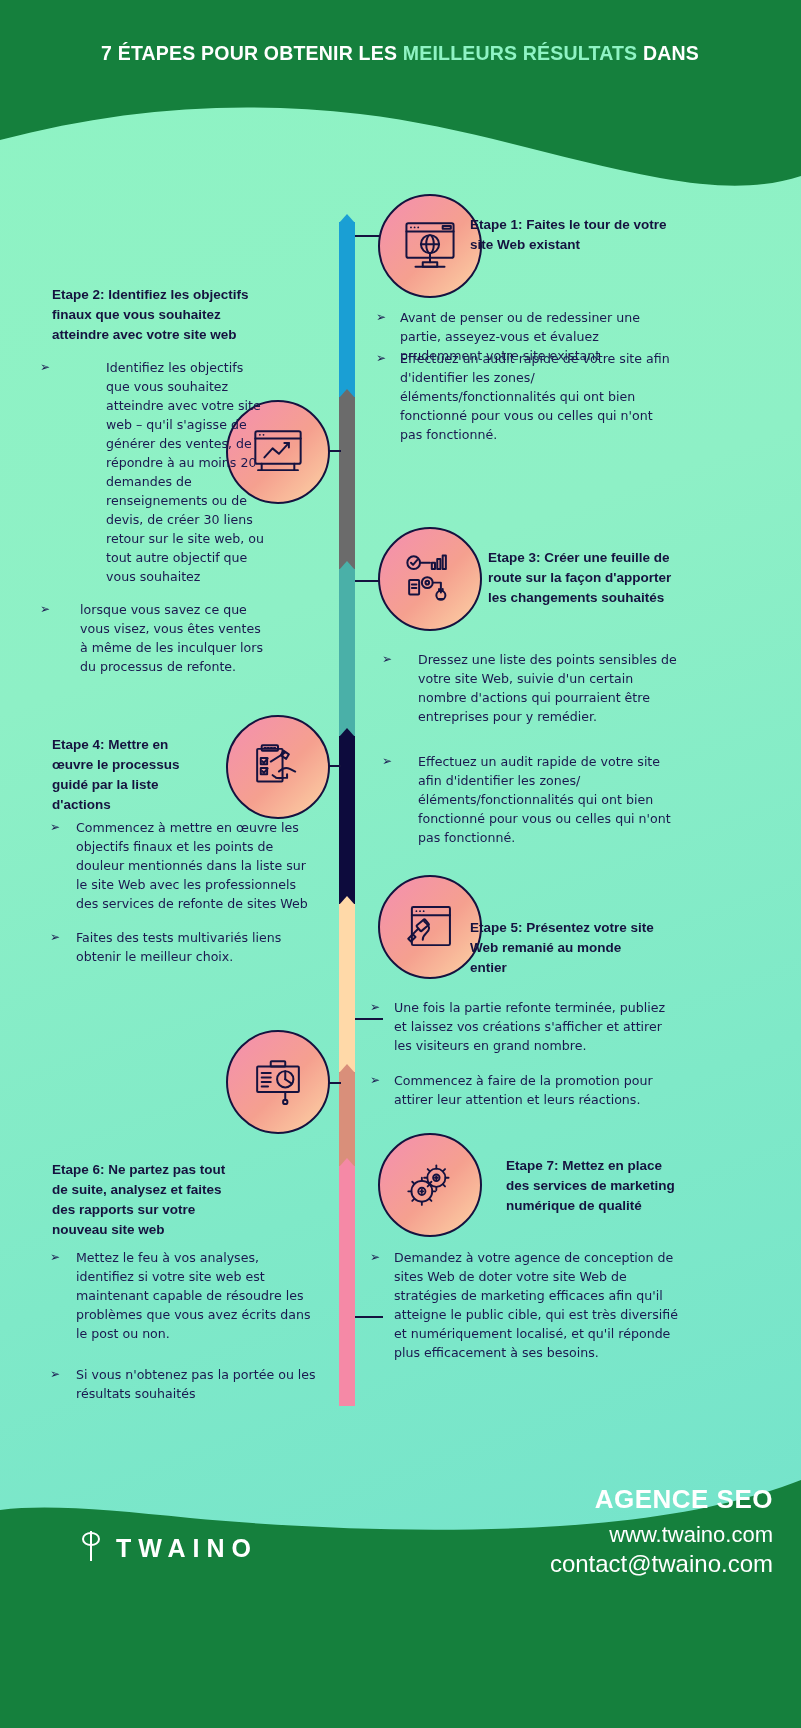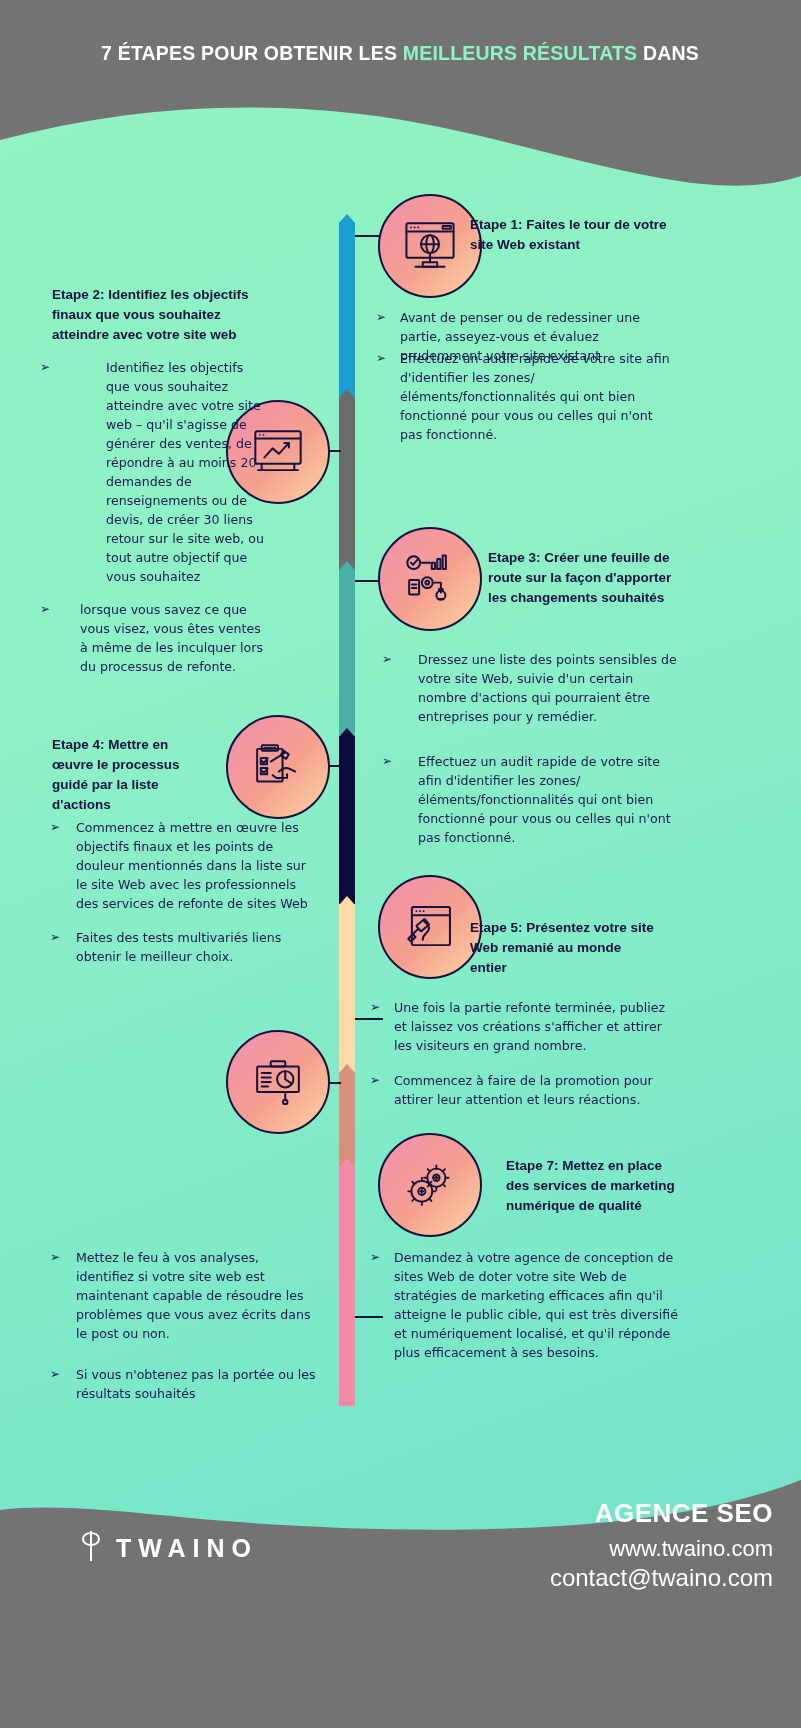--- a/index.html
+++ b/index.html
@@ -5,21 +5,21 @@
   * { margin:0; padding:0; box-sizing:border-box; }
   html,body { width:801px; height:1728px; }
   body {
     font-family:"DejaVu Sans", sans-serif;
     background:#0d0b3d;
     position:relative;
     overflow:hidden;
   }
 
   
-  #page { position:relative; width:801px; height:1728px; overflow:hidden; background:#737373; }
+  #page { position:relative; width:801px; height:1728px; overflow:hidden; background:#15803d; }
 
   
   .mint-body {
     position:absolute; left:0; top:100px; width:801px; height:1460px;
     background:linear-gradient(160deg,#8ff3c4 0%,#8ef0c6 35%,#7fe9c8 70%,#74e3cb 100%);
     clip-path: path("M0,40 C120,8 240,0 360,14 C470,27 560,60 660,78 C720,89 765,88 801,76 L801,1380 C740,1404 660,1420 560,1426 C430,1434 300,1428 190,1418 C110,1410 48,1404 0,1410 Z");
   }
 
   
   .header { position:absolute; left:0; top:0; width:801px; height:120px; }
@@ -61,21 +61,21 @@
     font-size:13.5px; line-height:20px;
   }
   .blist { position:absolute; color:#1b1950; font-size:12.6px; line-height:19px; }
   .bli { position:relative; padding-left:0; margin-bottom:13px; display:flex; }
   .bli .arw { flex:0 0 auto; color:#1b1950; font-size:12px; line-height:19px; }
   .bli .btx { flex:1 1 auto; }
 
   
   .footer-wrap { position:absolute; left:0; bottom:0; width:801px; height:330px; }
   .brand {
-    position:absolute; right:28px; bottom:136px;
+    position:absolute; right:28px; bottom:150px;
     color:#ffffff; text-align:right;
     font-family:"Liberation Sans", sans-serif;
   }
   .brand .b1 { font-size:26px; font-weight:bold; letter-spacing:0.5px; }
   .brand .b2 { font-size:22px; margin-top:7px; font-weight:normal; }
   .brand .b3 { font-size:24px; margin-top:2px; font-weight:normal; }
   .logo {
     position:absolute; left:78px; bottom:160px;
     color:#ffffff; display:flex; align-items:center; gap:12px;
   }
@@ -276,20 +276,21 @@
         <line x1="14" y1="27" x2="24" y2="27"></line>
       <line x1="14" y1="32" x2="24" y2="32"></line>
         <line x1="14" y1="37" x2="21" y2="37"></line>
       <circle cx="40" cy="29" r="9"></circle>
         <line x1="40" y1="29" x2="40" y2="20"></line>
         <line x1="40" y1="29" x2="47.5" y2="34"></line>
       <line x1="40" y1="43" x2="40" y2="52"></line>
         <circle cx="40" cy="54" r="2.4"></circle>
     </svg>
   </div>
+  <div class="st-title" style="left:52px;top:1160px;width:190px;">Etape 6: Ne partez pas tout de suite, analysez et faites des rapports sur votre nouveau site web</div>
   <div class="blist" style="left:50px;top:1248px;width:270px;">
     <div class="bli" style="margin-bottom:22px;">
       <span class="arw" style="width:26px;">➢</span>
       <span class="btx" style="width:218px;">Mettez le feu à vos analyses, identifiez si votre site web est maintenant capable de résoudre les problèmes que vous avez écrits dans le post ou non.</span>
     </div>
     <div class="bli">
       <span class="arw" style="width:26px;">➢</span>
       <span class="btx" style="width:218px;">Si vous n'obtenez pas la portée ou les résultats souhaités</span>
     </div>
   </div>

